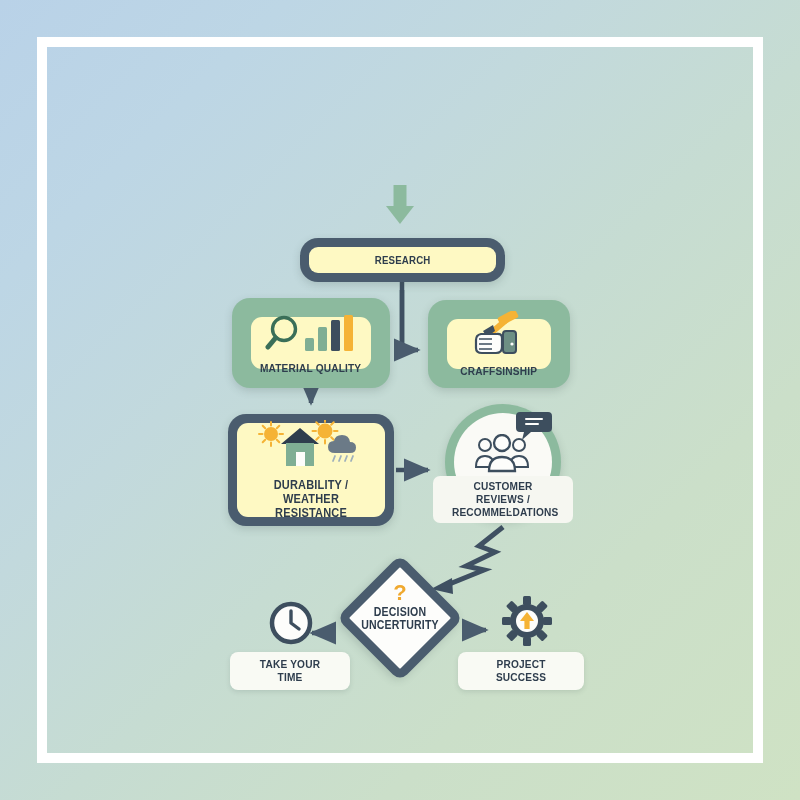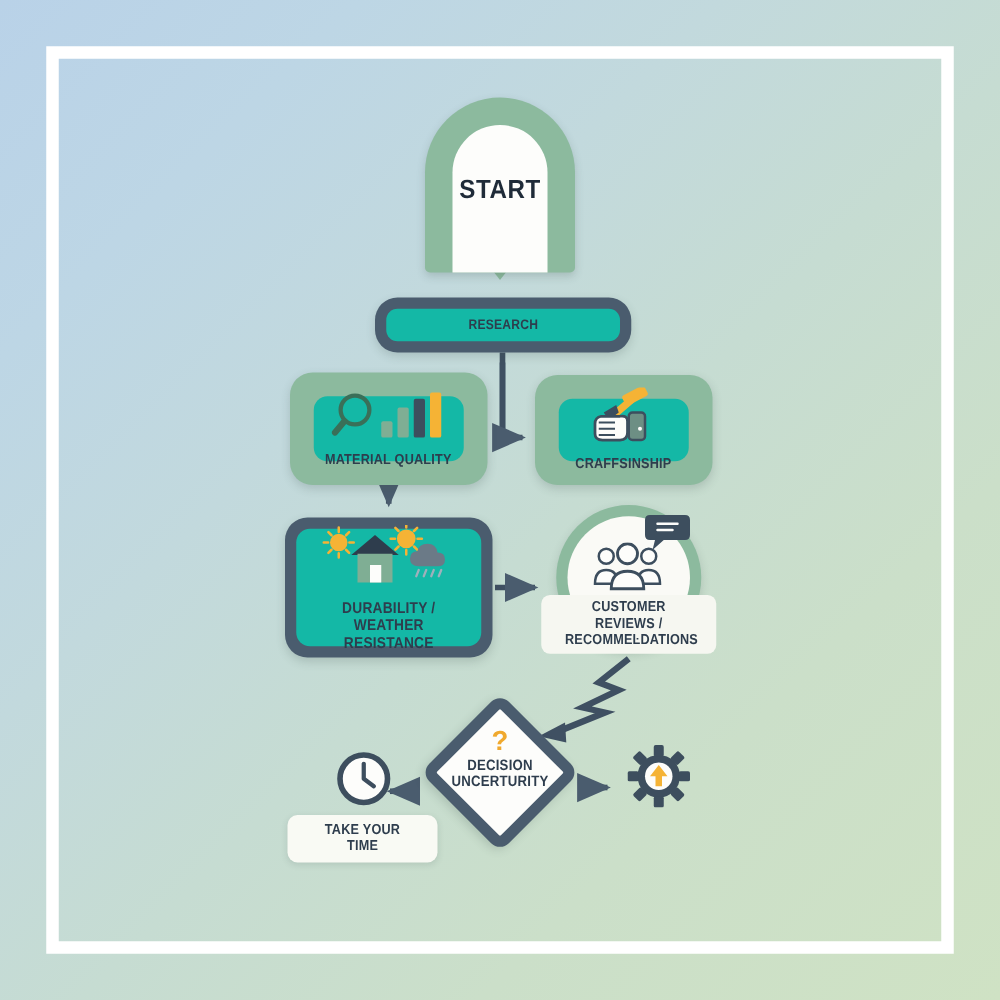--- a/index.html
+++ b/index.html
@@ -79,21 +79,21 @@
   svg.conn { overflow: visible; }
   .card-wrap {
     position: absolute;
     border-radius: 18px;
     box-shadow: 0 3px 8px rgba(60,80,75,0.20);
   }
   .card-wrap.green { background: #8cba9e; padding: 19px; }
   .card-wrap.slate { background: #4a5c6e; padding: 9px; }
   .card-inner {
     width: 100%; height: 100%;
-    background: #14b8a6;
+    background: #fef9c3;
     border-radius: 11px;
     display: flex;
     flex-direction: column;
     align-items: center;
     justify-content: center;
     gap: 4px;
   }
 
   
   #research-wrap {
@@ -227,26 +227,20 @@
 
     <g>
       <path d="M334,633 L312,633" stroke="#3f5062" stroke-width="4.5" fill="none" marker-end="url(#arw-slate)"></path>
     </g>
 
     <g>
       <path d="M463,630 L486,630" stroke="#3f5062" stroke-width="4.5" fill="none" marker-end="url(#arw-slate)"></path>
     </g>
   </svg>
 
-  <div class="node" id="start-node">
-    <div id="start-arch-outer">
-      <div id="start-arch-inner"></div>
-    </div>
-    <div id="start-label" class="label">START</div>
-  </div>
 
   <div class="card-wrap slate" id="research-wrap">
     <div class="card-inner">
       <div class="label-text" id="research-label">RESEARCH</div>
     </div>
   </div>
 
   <div class="card-wrap green" id="material-wrap">
     <div class="card-inner">
       <span>
@@ -390,17 +384,20 @@
           <rect x="41" y="21" width="9" height="8" rx="1.5"></rect>
           <rect x="6" y="6" width="8" height="9" rx="1.5" transform="rotate(-45 10 10.5)"></rect>
           <rect x="36" y="6" width="8" height="9" rx="1.5" transform="rotate(45 40 10.5)"></rect>
           <rect x="6" y="35" width="8" height="9" rx="1.5" transform="rotate(45 10 39.5)"></rect>
           <rect x="36" y="35" width="8" height="9" rx="1.5" transform="rotate(-45 40 39.5)"></rect>
         </g>
         <circle cx="25" cy="25" r="11" fill="#fdfdfb"></circle>
         <path d="M25,16 L32,25 L27.6,25 L27.6,33 L22.4,33 L22.4,25 L18,25 z" fill="#f5b335"></path>
       </svg>
     </span>
+    <div class="pill" id="projectsuccess-pill">
+      <div class="label-text" id="projectsuccess-label">PROJECT SUCCESS</div>
+    </div>
   </div>
 
   <div id="frame"></div>
 
 </div>
 
 </body></html>

